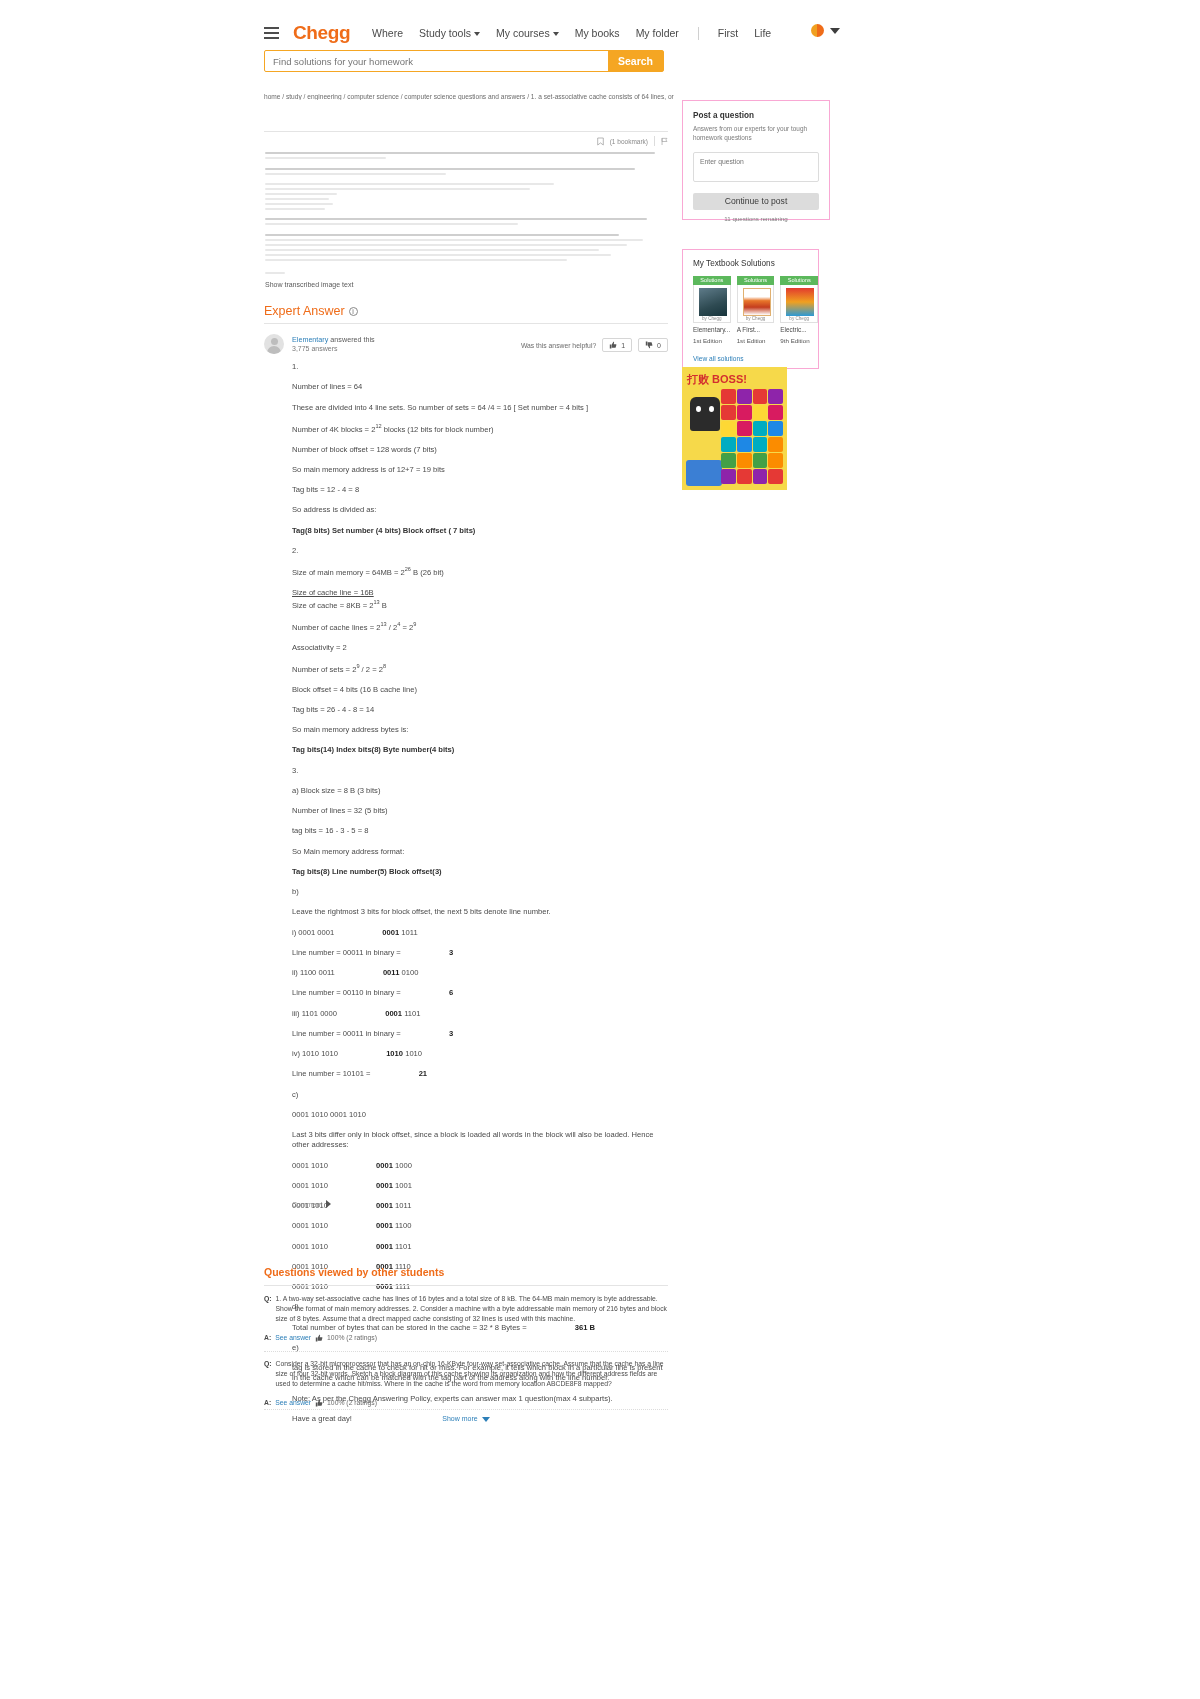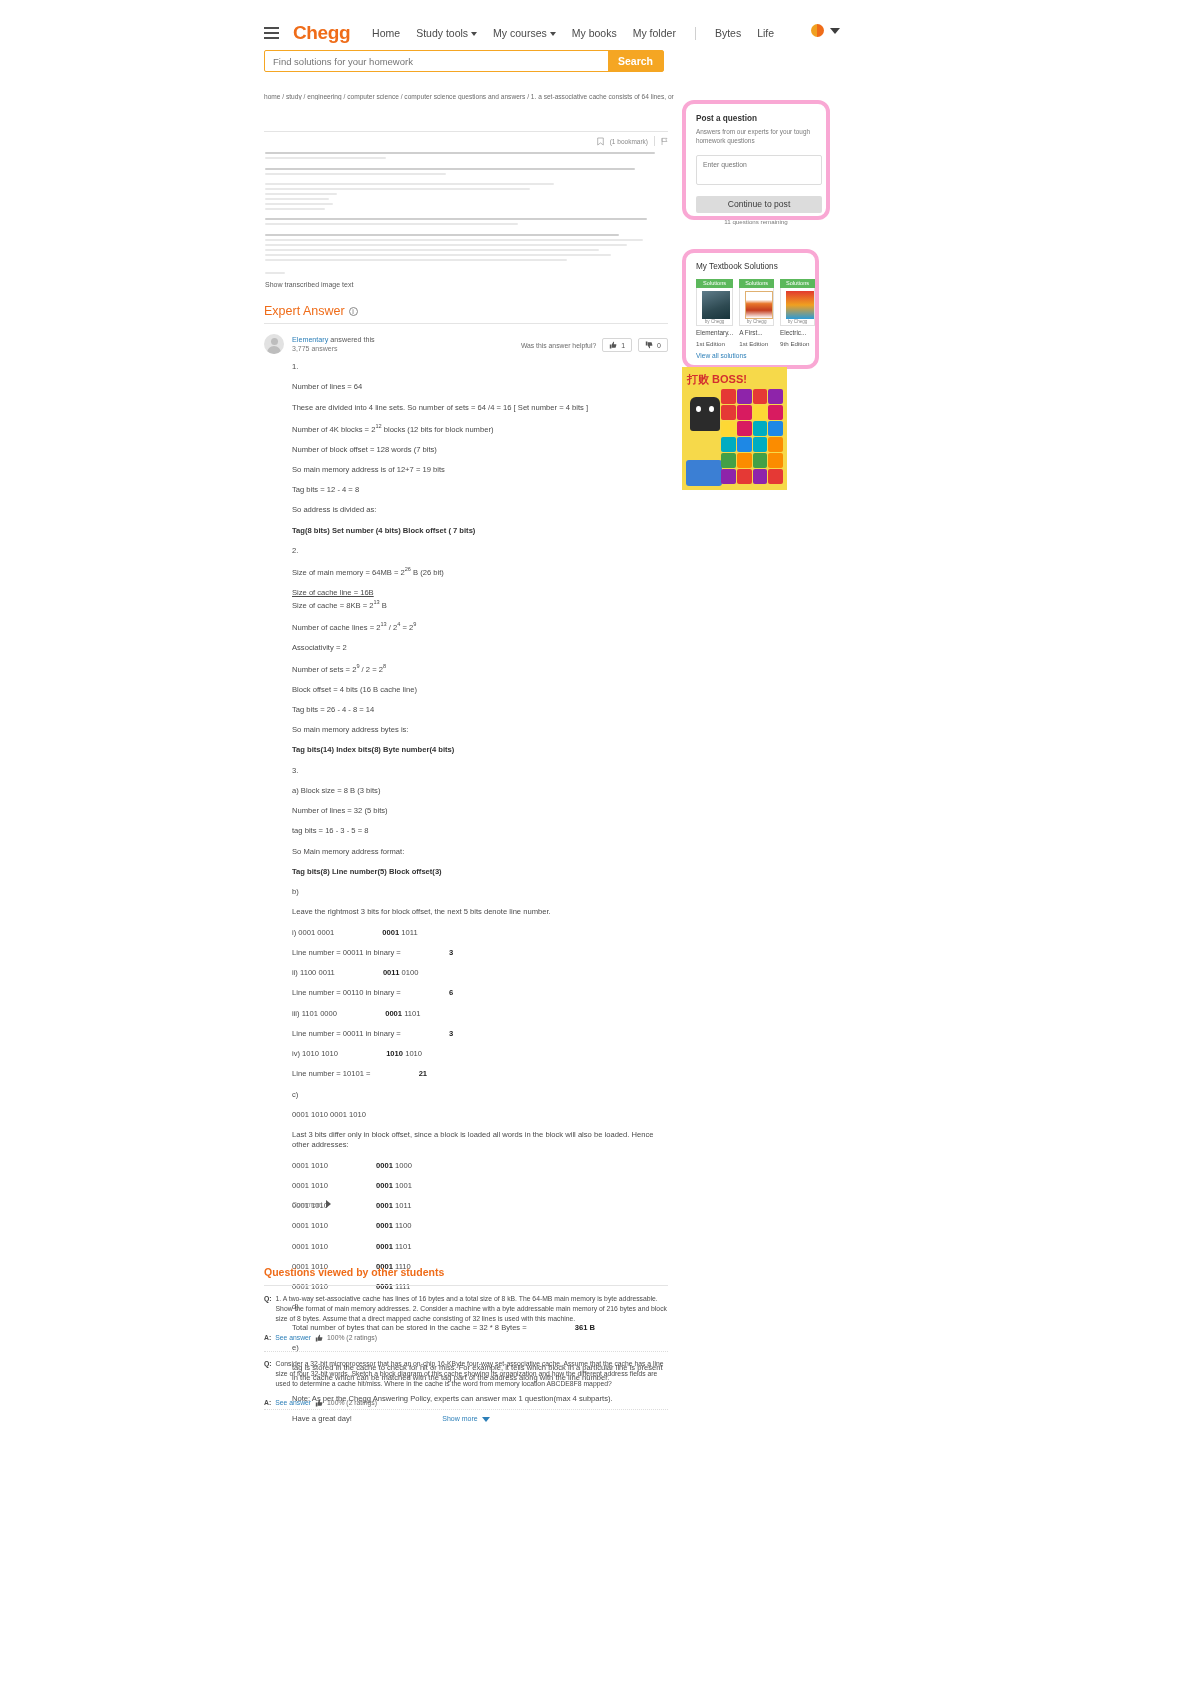--- a/index.html
+++ b/index.html
@@ -160,21 +160,21 @@
     display: flex; align-items: center; gap: 4px;
     font-size: 7px; color: #8a8a8a; cursor: pointer;
   }
   .chev-r {
     width: 0; height: 0; border-top: 4px solid transparent;
     border-bottom: 4px solid transparent; border-left: 5px solid #555;
   }
 
   
   .card {
-    position: absolute; background: #fff; border: 4px solid #f9a8d4; border-radius: 12px;
+    position: absolute; background: #fff; border: 1px solid #f9a8d4; border-radius: 0;
   }
   #post-card { left: 682px; top: 100px; width: 148px; height: 120px; }
   .card-title { font-size: 8.2px; color: #333; font-weight: bold; margin: 10px 0 0 10px; }
   .card-sub { font-size: 6.4px; color: #7a7a7a; margin: 4px 10px 0 10px; line-height: 1.45; }
   .q-input {
     margin: 9px 10px 0 10px; width: 126px; height: 30px;
     border: 1px solid #dcdcdc; border-radius: 2px; background: #fff;
     font-size: 6.8px; color: #9b9b9b; padding: 5px 6px;
     font-family: "Liberation Sans", sans-serif; outline: none; resize: none;
   }
@@ -276,39 +276,39 @@
   <div class="header">
     <div class="header-inner">
       <div class="hamburger">
         <span></span>
           <span></span>
           <span></span>
       </div>
       <div class="brand">Chegg</div>
       <div class="nav">
         <div class="nav-item">
-          <span>Home</span>
+          <span>Where</span>
         </div>
         <div class="nav-item">
           <span>Study tools</span>
           <i class="caret"></i>
         </div>
         <div class="nav-item">
           <span>My courses</span>
           <i class="caret"></i>
         </div>
         <div class="nav-item">
           <span>My books</span>
         </div>
         <div class="nav-item">
           <span>My folder</span>
         </div>
         <div class="nav-divider"></div>
         <div class="nav-item">
-          <span>Bytes</span>
+          <span>First</span>
         </div>
         <div class="nav-item">
           <span>Life</span>
         </div>
       </div>
     </div>
     <div class="avatar-menu">
       <div class="avatar-dot"></div>
       <div class="avatar-caret"></div>
     </div>

